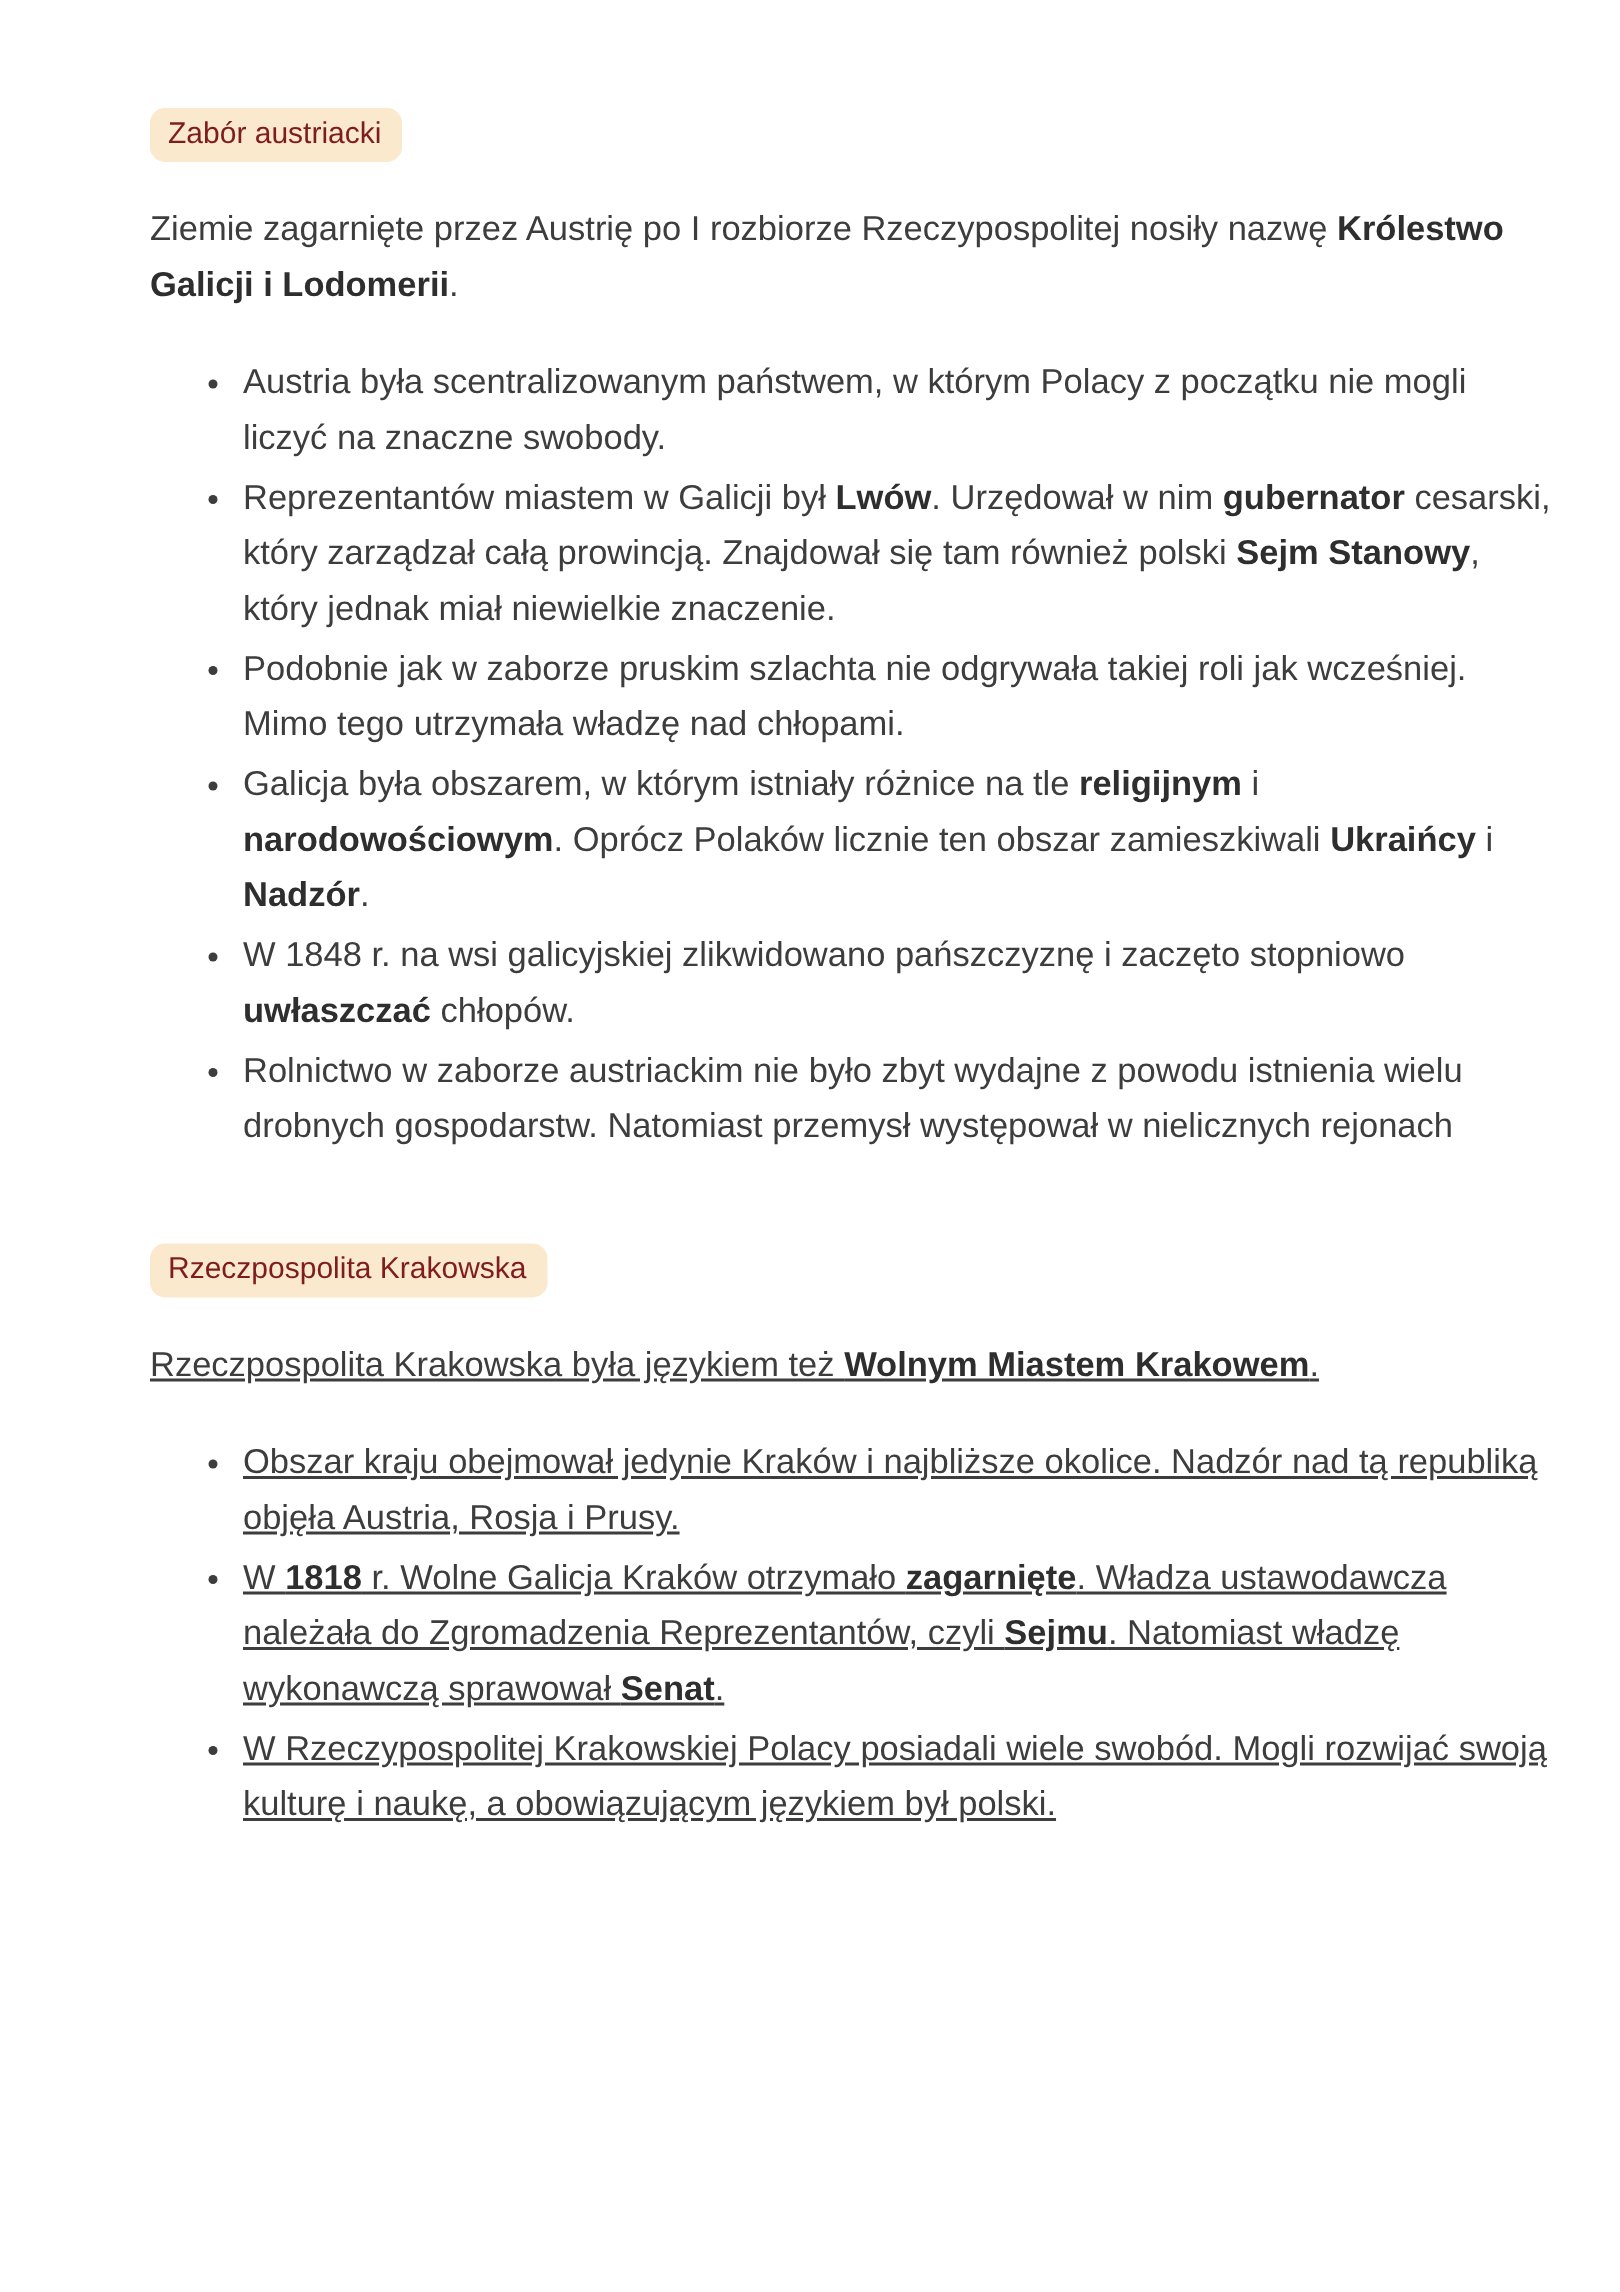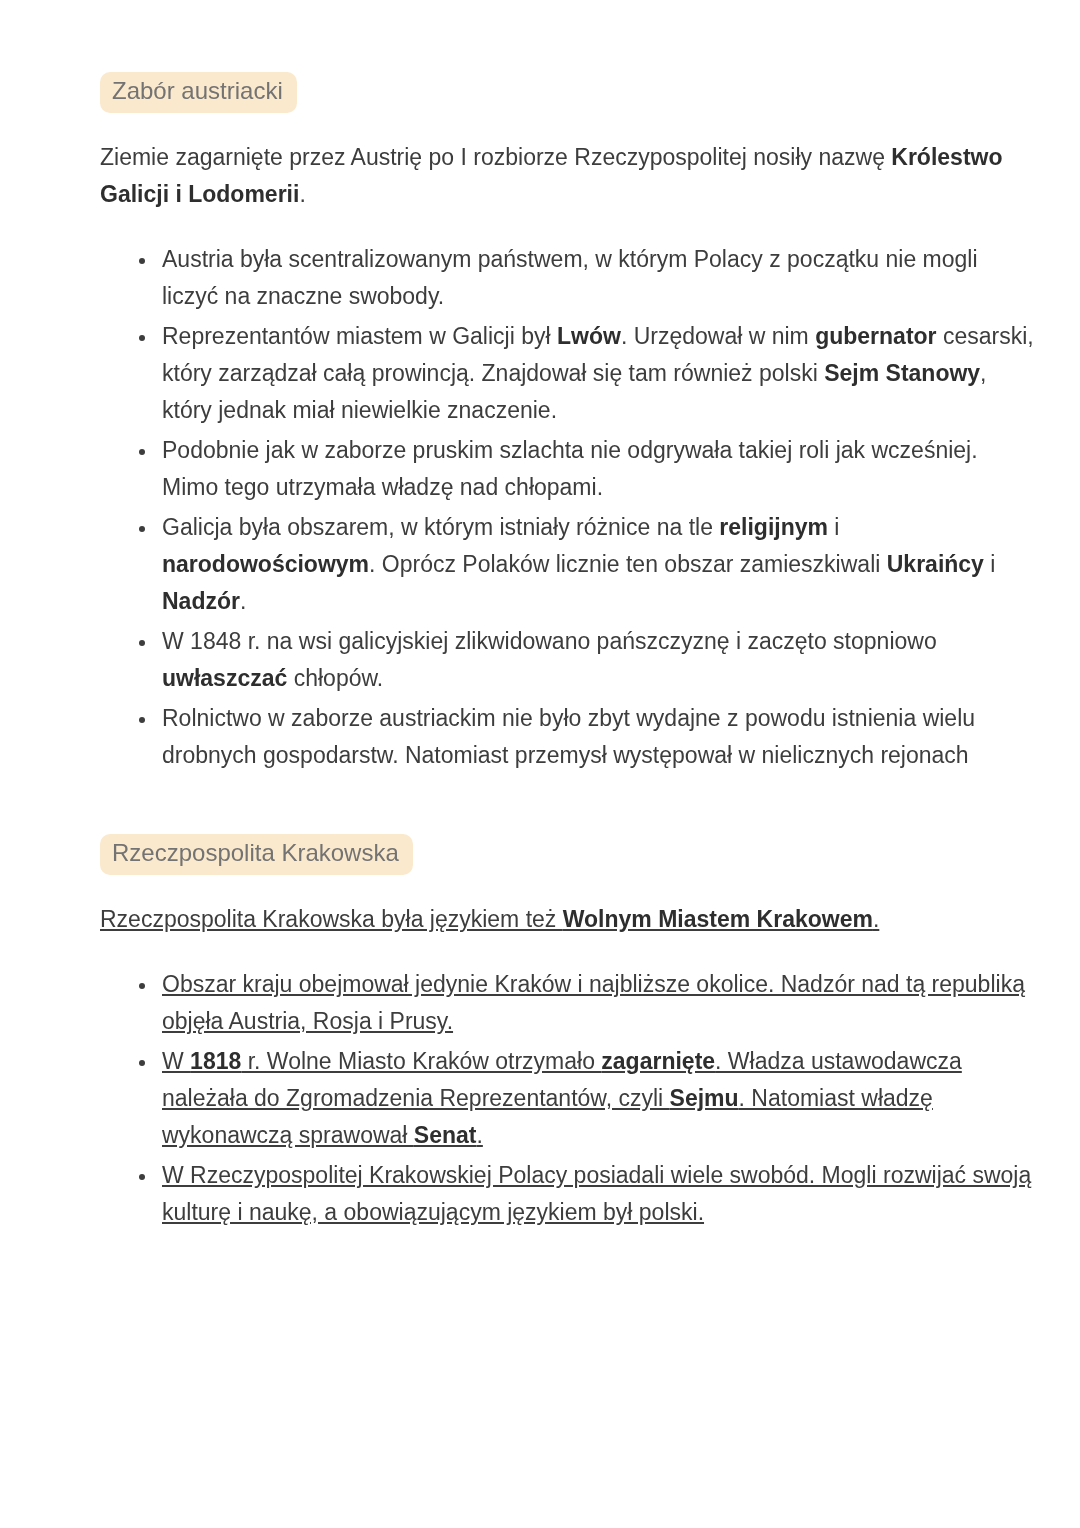--- a/index.html
+++ b/index.html
@@ -24,23 +24,23 @@
   .section {
     margin: 0 0 14px 0;
   }
   .section + .section {
     margin-top: 60px;
     text-decoration: underline;
   }
   h2.heading {
     margin: 0 0 26px 0;
     font-weight: normal;
-    font-size: 24px;
+    font-size: 20px;
     line-height: 1.2;
-    color: #737373;
+    color: #7f1d1d;
   }
   .heading-highlight {
     display: inline-block;
     background: #fbe9cd;
     border-radius: 10px;
     padding: 5px 14px 7px 12px;
   }
   p.intro {
     margin: 0 0 28px 0;
     font-size: 23px;
@@ -88,18 +88,18 @@
     </ul>
   </section>
 
   <section class="section">
     <h2 class="heading">
       <span class="heading-highlight">Rzeczpospolita Krakowska</span>
     </h2>
     <p class="intro"><span>Rzeczpospolita Krakowska była językiem też </span><strong>Wolnym Miastem Krakowem</strong><span>.</span></p>
     <ul class="bullets">
       <li><span>Obszar kraju obejmował jedynie Kraków i najbliższe okolice. Nadzór nad tą republiką objęła Austria, Rosja i Prusy.</span></li>
-      <li><span>W </span><strong>1818</strong><span> r. Wolne Miasto Kraków otrzymało </span><strong>zagarnięte</strong><span>. Władza ustawodawcza należała do Zgromadzenia Reprezentantów, czyli </span><strong>Sejmu</strong><span>. Natomiast władzę wykonawczą sprawował </span><strong>Senat</strong><span>.</span></li>
+      <li><span>W </span><strong>1818</strong><span> r. Wolne Galicja Kraków otrzymało </span><strong>zagarnięte</strong><span>. Władza ustawodawcza należała do Zgromadzenia Reprezentantów, czyli </span><strong>Sejmu</strong><span>. Natomiast władzę wykonawczą sprawował </span><strong>Senat</strong><span>.</span></li>
       <li><span>W Rzeczypospolitej Krakowskiej Polacy posiadali wiele swobód. Mogli rozwijać swoją kulturę i naukę, a obowiązującym językiem był polski.</span></li>
     </ul>
   </section>
 
 </div>
 
 </body></html>

